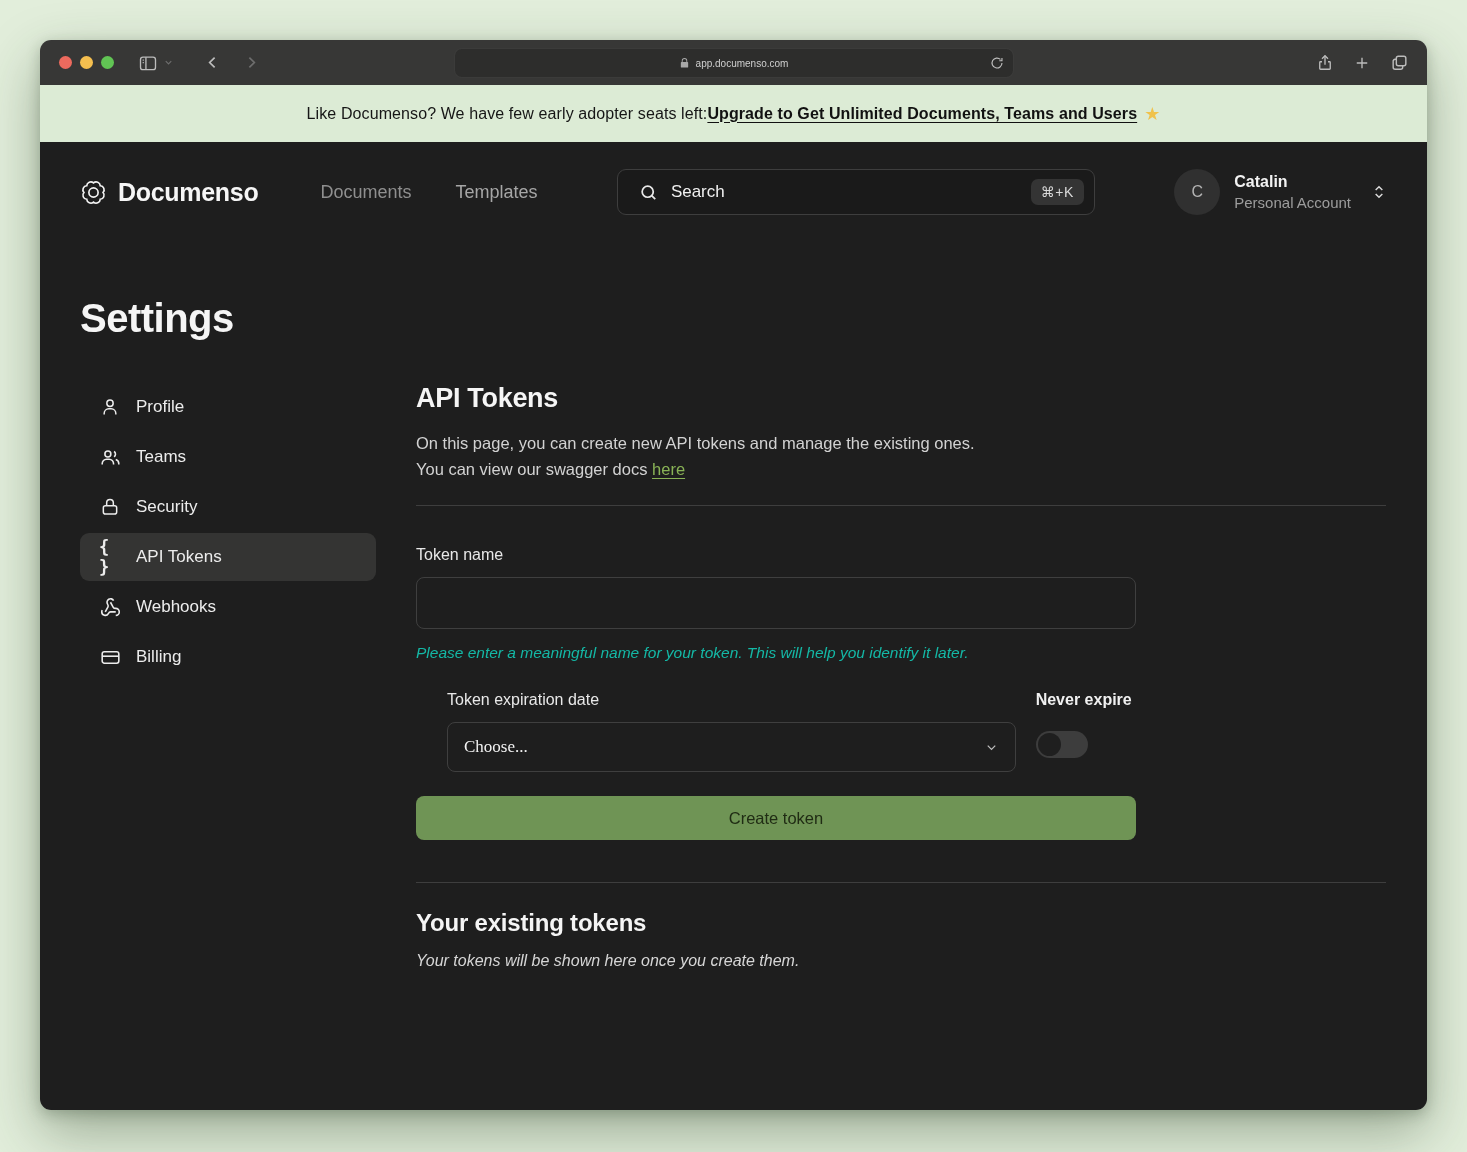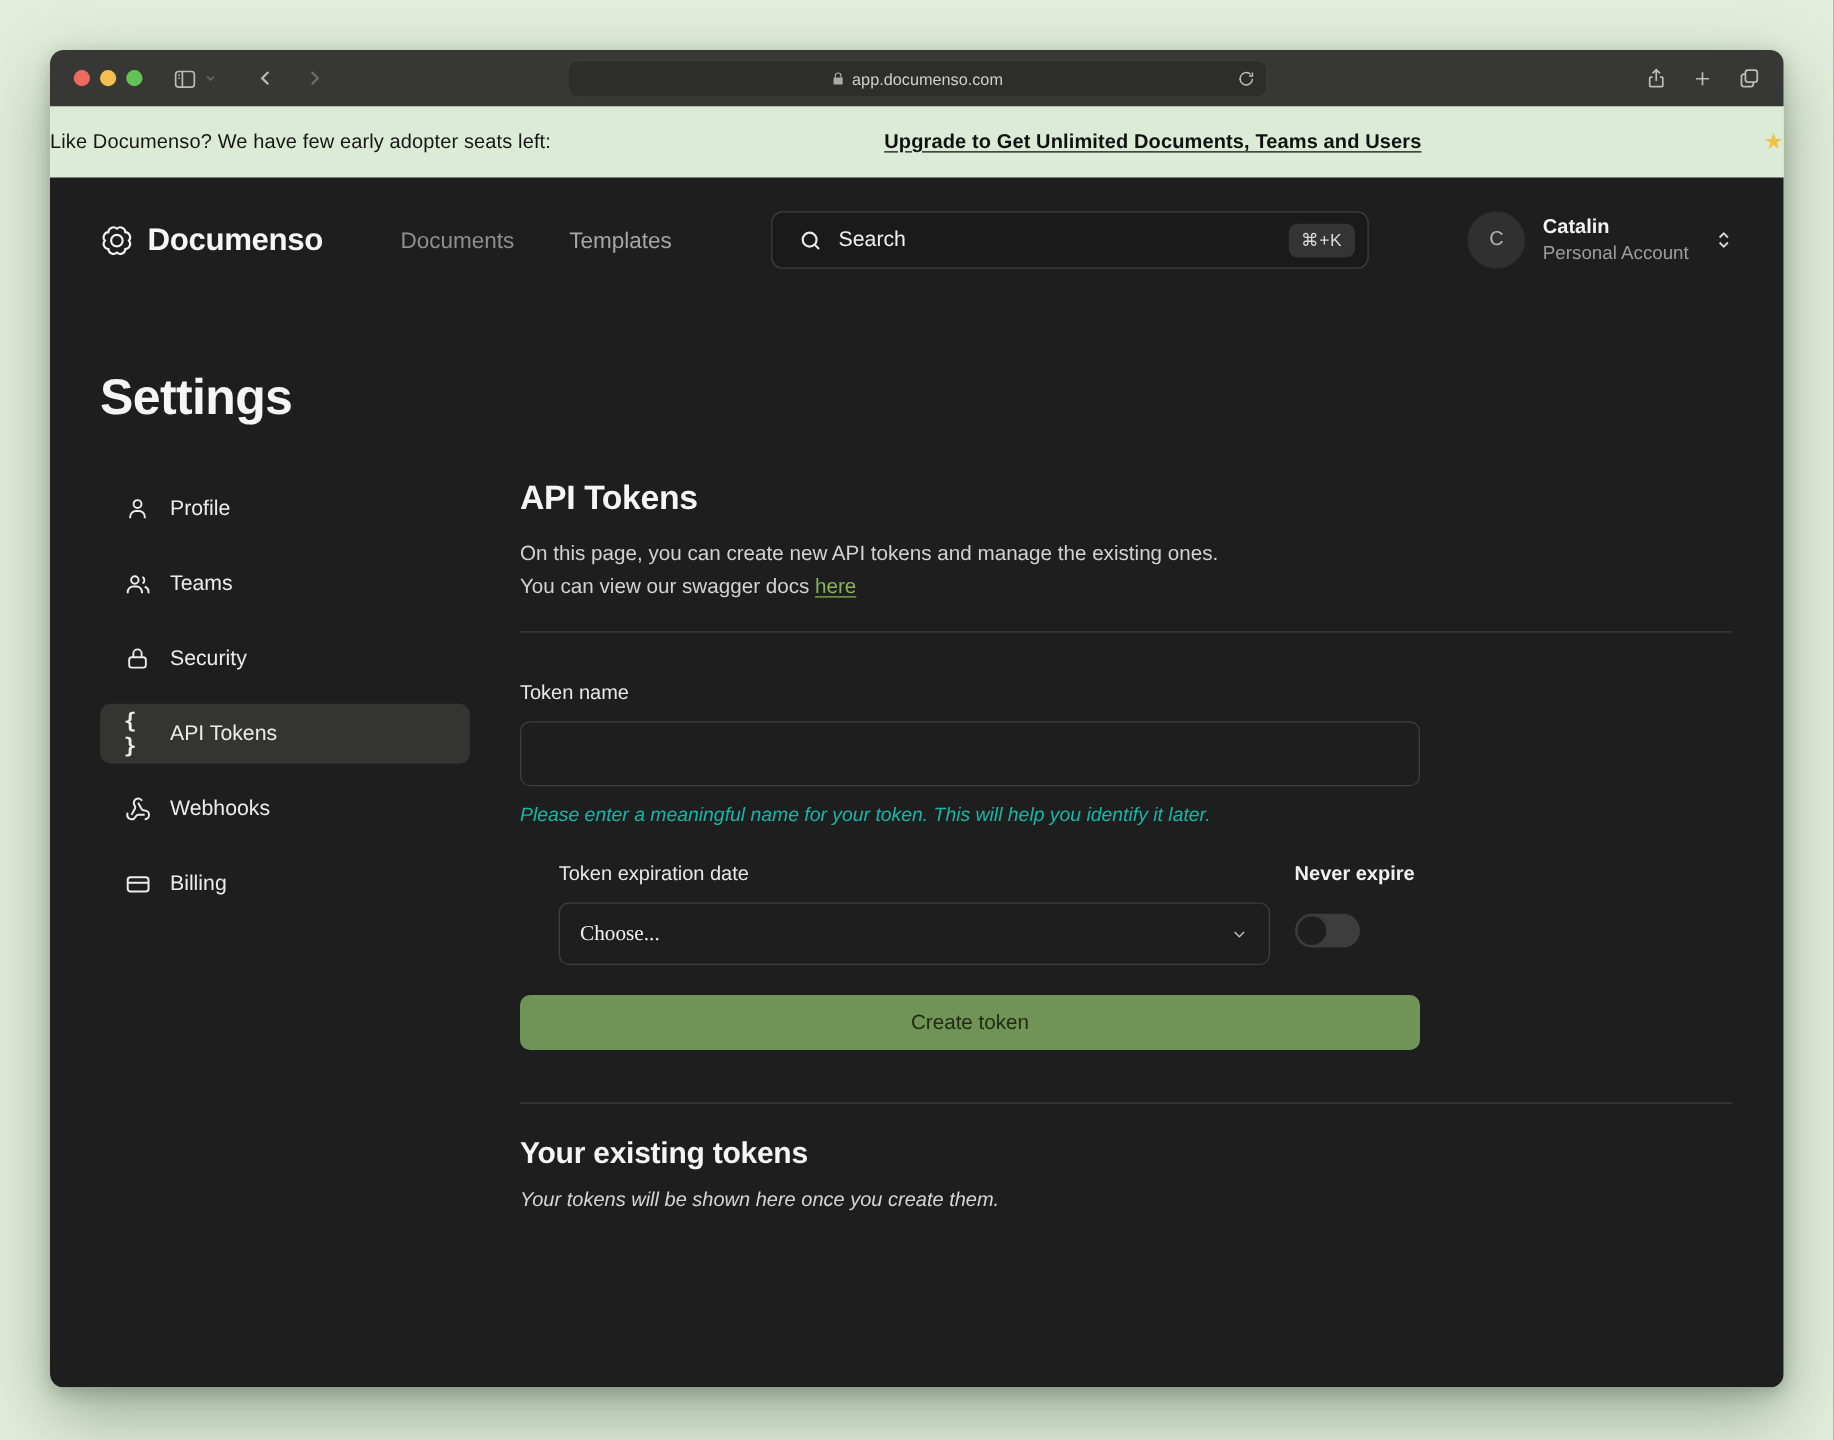--- a/index.html
+++ b/index.html
@@ -30,30 +30,30 @@
   .tb-btn { display:flex; align-items:center; justify-content:center; color:#bcbcbc; }
   .tb-btn svg { display:block; }
   .tb-btn.dim { color:#6d6d6d; }
   .sidebar-toggle-group { margin-left:24px; display:flex; align-items:center; gap:5px; }
   .nav-arrows { margin-left:30px; display:flex; gap:22px; }
   .urlbar {
     position:absolute; left:50%; top:8px; transform:translateX(-50%);
     width:560px; height:30px; border-radius:8px;
     background:#2d2d2c; border:1px solid rgba(255,255,255,.07);
     display:flex; align-items:center; justify-content:center;
-    color:#cfcfcf; font-size:13px;
+    color:#cfcfcf; font-size:10px;
   }
   .urlbar .lock { margin-right:6px; display:flex; color:#a9a9a9; }
   .urlbar .reload { position:absolute; right:9px; top:50%; transform:translateY(-50%); color:#bdbdbd; display:flex; }
   .tb-right { position:absolute; right:18px; top:0; height:45px; display:flex; align-items:center; gap:19px; color:#c4c4c4; }
 
   
   .banner {
     height:57px; flex:0 0 57px; background:#dcebd5;
-    display:flex; align-items:center; justify-content:space-between;
+    display:flex; align-items:center; justify-content:center;
     font-size:16px; color:#161616; font-weight:500; letter-spacing:.1px;
   }
   .banner a { color:#111; font-weight:600; text-decoration:underline; text-underline-offset:3px; cursor:pointer; }
   .banner .star { color:#f0c24b; margin-left:7px; font-size:18px; }
 
   
   .content { flex:1; background:#1e1e1e; color:#ededed; padding:0 40px; overflow:hidden; }
 
   .app-header { height:100px; display:flex; align-items:center; }
   .brand { display:flex; align-items:center; gap:11px; cursor:pointer; }
@@ -82,21 +82,21 @@
   .account-meta { line-height:1.3; }
   .account-name { font-size:16px; font-weight:700; color:#f2f2f2; }
   .account-type { font-size:15px; color:#9d9d9d; }
   .account .updown { color:#d9d9d9; display:flex; margin-left:6px; }
 
   .page-title { font-size:40px; font-weight:700; color:#f5f5f5; margin-top:54px; letter-spacing:-.5px; }
 
   .columns { display:flex; margin-top:42px; }
 
   
-  .settings-nav { width:296px; flex:0 0 296px; margin-right:40px; display:flex; flex-direction:column; gap:12px; }
+  .settings-nav { width:296px; flex:0 0 296px; margin-right:40px; display:flex; flex-direction:column; gap:2px; }
   .side-item {
     height:48px; display:flex; align-items:center; gap:15px; padding:0 18px 0 19px;
     border-radius:9px; color:#ececec; font-size:17px; cursor:pointer;
   }
   .side-item .icon { display:flex; color:#ececec; width:22px; justify-content:center; }
   .side-item.active { background:#343433; }
   .braces-glyph { font-size:17px; font-weight:700; letter-spacing:2px; font-family:"DejaVu Sans Mono","Liberation Mono",monospace; }
 
   
   .main-panel { flex:1; max-width:970px; }

